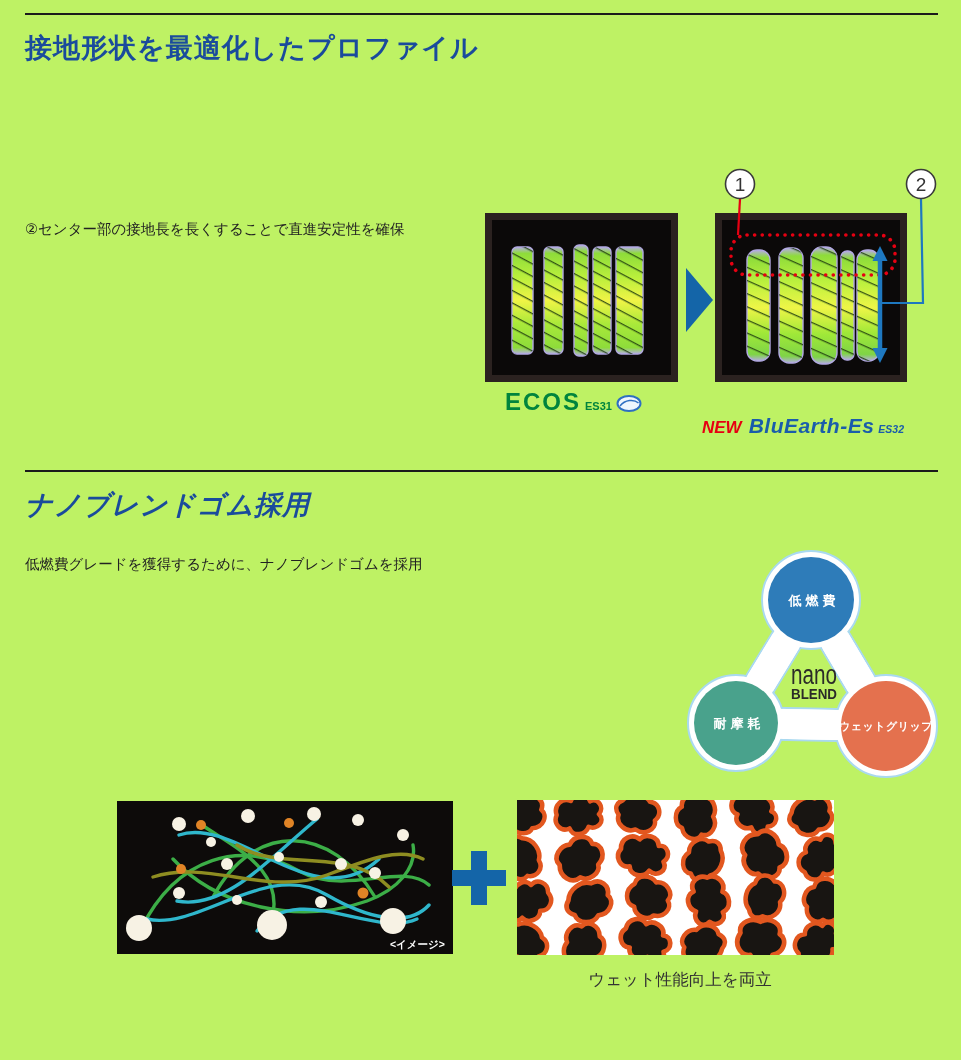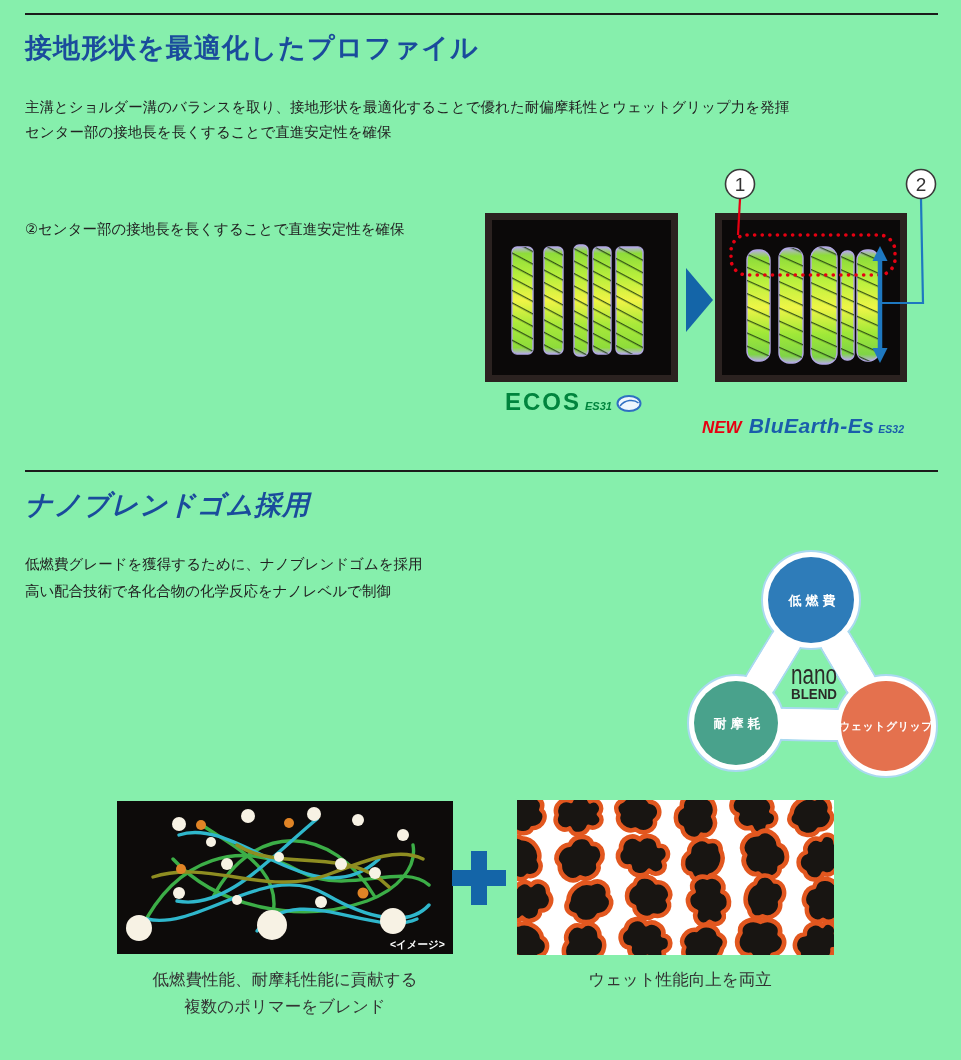--- a/index.html
+++ b/index.html
@@ -1,48 +1,44 @@
 <!DOCTYPE html>
 <html><head>
 <meta charset="utf-8">
 <style>
   html,body{margin:0;padding:0;background:#fff;}
   #page{
-    position:relative;width:961px;height:1060px;background:#86efac;overflow:hidden;
+    position:relative;width:961px;height:1060px;background:#bef264;overflow:hidden;
     font-family:"Liberation Sans","DejaVu Sans",sans-serif;color:#222;
   }
   .abs{position:absolute;}
   .rule{position:absolute;left:25px;width:913px;height:2px;background:#1b1b1b;}
   .sec-title{position:absolute;left:25px;font-size:27px;font-weight:bold;color:#1a4b9c;letter-spacing:1px;white-space:nowrap;}
   .body-text{position:absolute;left:25px;font-size:14.5px;line-height:25px;color:#222;white-space:nowrap;}
   .point-text{position:absolute;left:25px;font-size:14.5px;color:#222;white-space:nowrap;}
   .caption{position:absolute;font-size:16.5px;line-height:27px;color:#333;text-align:center;}
   
   .logo-row{position:absolute;white-space:nowrap;}
   .ecos-brand{font-weight:900;font-size:24px;color:#00843d;letter-spacing:2px;}
-  .ecos-model{font-style:italic;font-weight:bold;font-size:11px;color:#00843d;margin-left:4px;}
+  .ecos-model{font-weight:bold;font-size:11px;color:#00843d;margin-left:4px;}
   .new-tag{font-style:italic;font-weight:900;font-size:17px;color:#e60012;margin-right:7px;}
   .blu-brand{font-style:italic;font-weight:900;font-size:21px;color:#1a5dab;letter-spacing:.5px;}
   .blu-model{font-style:italic;font-weight:bold;font-size:10.5px;color:#1a5dab;margin-left:4px;}
   
   .tri{position:absolute;width:0;height:0;border-top:32px solid transparent;border-bottom:32px solid transparent;border-left:27px solid #1465a8;}
   svg{display:block;}
 </style>
 </head>
 <body>
 
 <div id="page">
 
   <div class="rule" style="top:13px;"></div>
   <h1 class="sec-title" style="top:30px;margin:0;">接地形状を最適化したプロファイル</h1>
 
-  <div class="body-text" style="top:95px;">
-    <div>主溝とショルダー溝のバランスを取り、接地形状を最適化することで優れた耐偏摩耗性とウェットグリップ力を発揮</div>
-    <div>センター部の接地長を長くすることで直進安定性を確保</div>
-  </div>
 
   <div class="point-text" style="top:220px;text-align:right;">②センター部の接地長を長くすることで直進安定性を確保</div>
 
   <svg class="abs" style="left:485px;top:213px;" width="193" height="169" viewBox="0 0 193 169">
     <defs>
       <linearGradient id="gradL" x1="0" y1="0" x2="0" y2="1">
         <stop offset="0" stop-color="#b5ace4"></stop>
           <stop offset="0.06" stop-color="#8edc3a"></stop>
         <stop offset="0.28" stop-color="#b9ef3c"></stop>
           <stop offset="0.5" stop-color="#f0f446"></stop>
@@ -135,21 +131,20 @@
   </div>
   <div class="logo-row" style="left:702px;top:390px;margin-top:24px;">
     <span class="new-tag">NEW</span><span class="blu-brand">BluEarth-Es</span><span class="blu-model">ES32</span>
   </div>
 
   <div class="rule" style="top:470px;"></div>
   <h2 class="sec-title" style="top:487px;margin:0;font-style:italic;">ナノブレンドゴム採用</h2>
 
   <div class="body-text" style="top:551px;line-height:26.5px;">
     <div>低燃費グレードを獲得するために、ナノブレンドゴムを採用</div>
-    <div>高い配合技術で各化合物の化学反応をナノレベルで制御</div>
   </div>
 
   <svg class="abs" style="left:683px;top:548px;" width="280" height="235" viewBox="0 0 280 235">
 
     <g stroke="#a9d9f0" stroke-width="34" stroke-linecap="round">
       <line x1="128" y1="52" x2="53" y2="175"></line>
       <line x1="128" y1="52" x2="203" y2="178"></line>
       <line x1="53" y1="175" x2="203" y2="178"></line>
     </g>
     <g stroke="#ffffff" stroke-width="30" stroke-linecap="round">
@@ -251,21 +246,17 @@
       <use href="#blobA" transform="translate(306,101) rotate(115)"></use>
       <use href="#blobC" transform="translate(8,143) rotate(45)"></use>
       <use href="#blobA" transform="translate(68,145) rotate(-75)"></use>
       <use href="#blobB" transform="translate(128,142) rotate(25) scale(1.05)"></use>
       <use href="#blobC" transform="translate(186,144) rotate(170)"></use>
       <use href="#blobA" transform="translate(244,141) rotate(5) scale(1.06)"></use>
       <use href="#blobB" transform="translate(302,144) rotate(-35)"></use>
     </g>
   </svg>
 
-  <div class="caption" style="left:110px;top:966px;width:350px;">
-    <div>低燃費性能、耐摩耗性能に貢献する</div>
-    <div>複数のポリマーをブレンド</div>
-  </div>
   <div class="caption" style="left:505px;top:966px;width:350px;">
     <div>ウェット性能向上を両立</div>
   </div>
 
 </div>
 
 </body></html>

